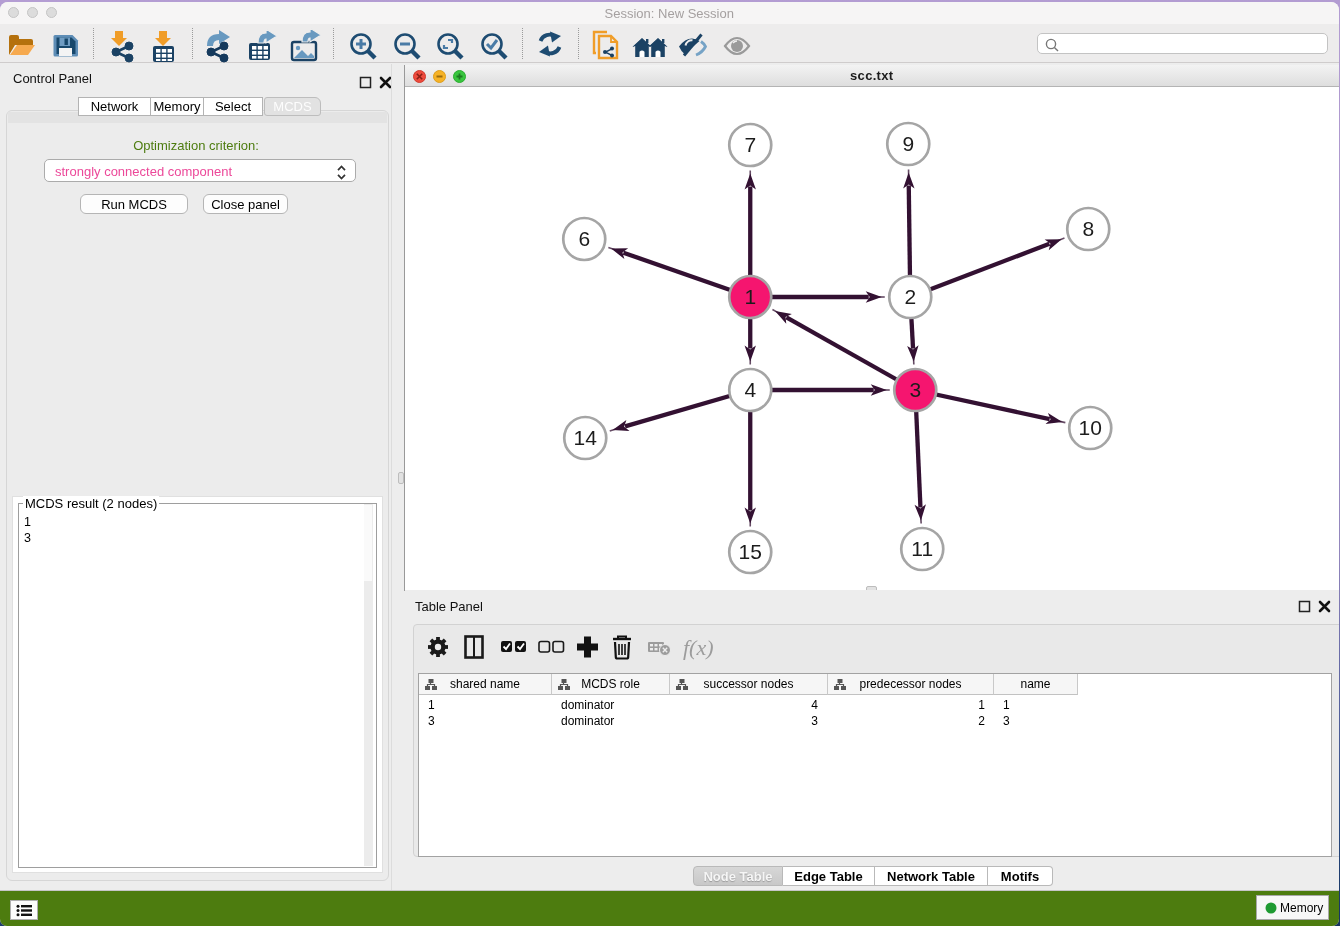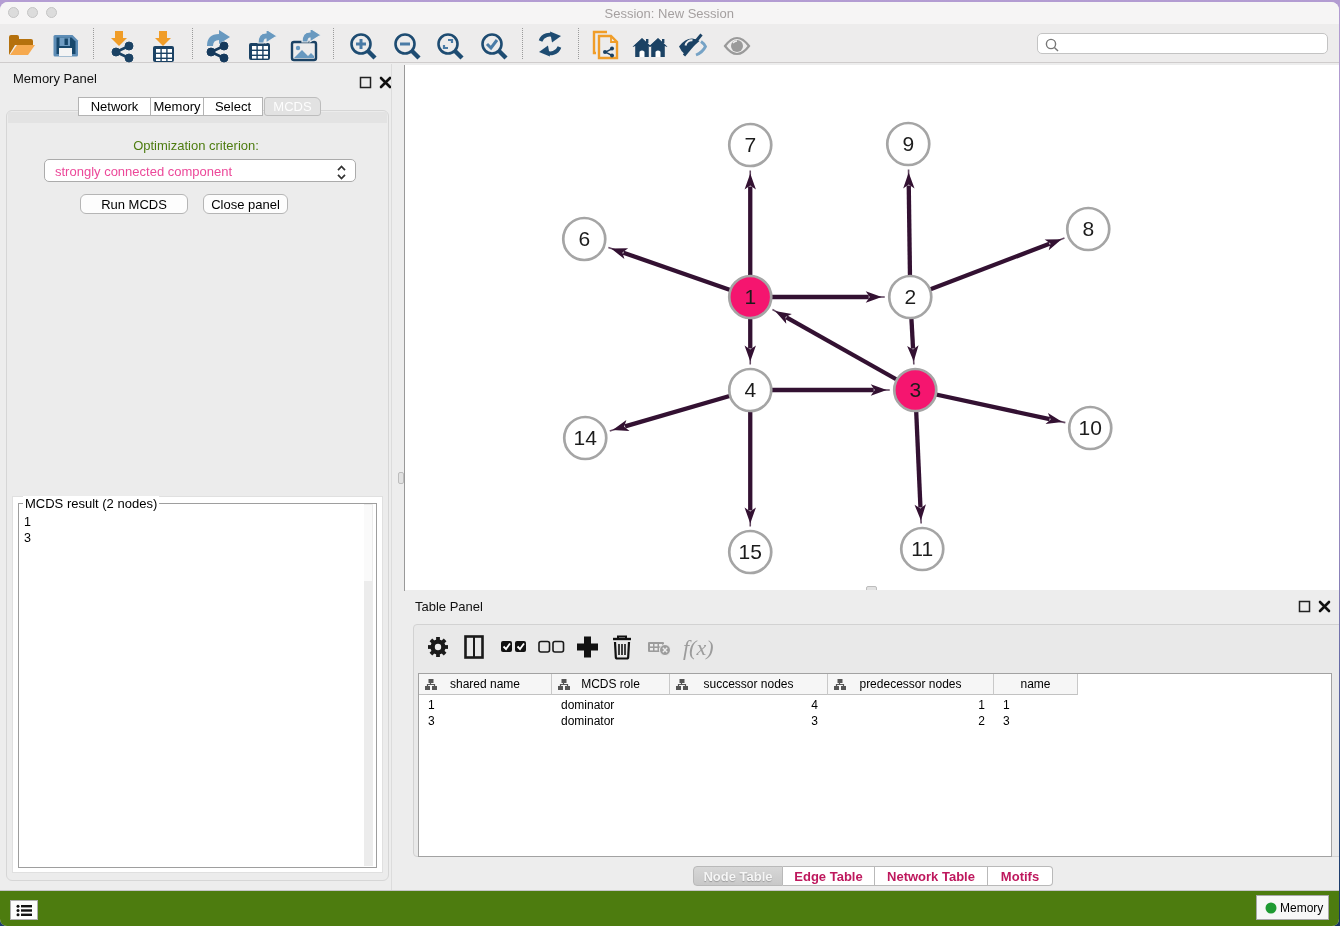--- a/index.html
+++ b/index.html
@@ -54,21 +54,21 @@
 .mac { position:absolute; top:4.5px; width:13px; height:13px; border-radius:50%; }
 #nw-canvas { position:absolute; left:0; top:22px; width:933.5px; height:503px; background:#fff; }
 #hhandle { position:absolute; left:866px; top:584px; width:11px; height:7px; background:#e2e2e2; border:1px solid #bdbdbd; border-radius:2px; }
 
 #tp { position:absolute; left:405px; top:588px; width:933.5px; height:300px; background:#ededed; }
 #tp-head { position:absolute; left:10px; top:9px; font-size:13px; color:#111; }
 #tp-pane { position:absolute; left:8px; top:34px; width:1320px; height:233px; background:#e9e9e9; border:1px solid #d2d2d2; border-radius:4px; }
 #tbl-box { position:absolute; left:13px; top:83px; width:914px; height:184px; background:#fff; border:1px solid #a2a2a2; }
 .th { position:absolute; top:0; height:21px; background:#f6f6f6; border-right:1px solid #c9c9c9; border-bottom:1px solid #c2c2c2; font-size:12px; color:#000; text-align:center; line-height:21px; }
 .td { position:absolute; font-size:12px; color:#000; height:16px; line-height:16px; }
-.btab { position:absolute; top:276px; height:20px; background:#fff; border:1px solid #b9b9b9; font-size:13px; font-weight:700; color:#be185d; text-align:center; line-height:19px; }
+.btab { position:absolute; top:276px; height:20px; background:#fff; border:1px solid #b9b9b9; font-size:13px; font-weight:700; color:#000000; text-align:center; line-height:19px; }
 
 #statusbar { position:absolute; left:0; top:888px; width:100%; height:36px; background:#4d7c0f; border-top:1px solid #c6c6c6; }
 #listbtn { position:absolute; left:10px; top:9px; width:28px; height:20px; background:#fdfdfd; border:1px solid #b0b0b0; }
 #membtn { position:absolute; left:1256px; top:4px; width:73px; height:25px; background:#f7f7f7; border:1px solid #a8a8a8; font-size:12px; color:#000; }
 </style></head>
 <body>
 <div id="app">
 
 <div id="titlebar">
   <div class="tl" style="left:8px"></div>
@@ -229,21 +229,21 @@
     </g>
   </svg>
   <div id="searchbox">
     <svg class="abs" style="left:6px;top:3px" width="16" height="16" viewBox="0 0 16 16">
       <circle cx="7" cy="7" r="4.6" fill="none" stroke="#777" stroke-width="1.4"></circle>
       <line x1="10.4" y1="10.4" x2="14" y2="14" stroke="#777" stroke-width="1.4"></line>
     </svg>
   </div>
 </div>
 
-<div id="cp-head">Memory Panel</div>
+<div id="cp-head">Control Panel</div>
 <svg class="abs" style="left:359px;top:74px" width="34" height="13" viewBox="0 0 34 13">
   <rect x="1.5" y="1.5" width="10" height="10" fill="none" stroke="#222" stroke-width="1.5"></rect>
   <path d="M22 2 L31 11 M31 2 L22 11" stroke="#111" stroke-width="2.6" stroke-linecap="round"></path>
 </svg>
 <div class="tab" style="left:78px;width:73px">Network</div>
 <div class="tab" style="left:151px;width:53px;border-left:none">Memory</div>
 <div class="tab" style="left:204px;width:59px;border-left:none">Select</div>
 <div class="tab" style="left:264px;width:57px;background:#e2e2e2;border-color:#bdbdbd;color:#fdfdfd;border-radius:3px 6px 3px 3px">MCDS</div>
 <div id="cp-pane"></div>
 <div id="cp-band"></div>
@@ -262,20 +262,32 @@
   <div class="abs" style="left:11px;top:17px;font-size:12.5px;line-height:16px;color:#000">1<br>3</div>
   <div id="mcds-scroll">
         <div id="mcds-thumb"></div>
       </div>
 </div>
 
 <div id="vdiv"></div>
 <div id="vhandle"></div>
 
 <div id="netwin">
+  <div id="nw-title">
+    <span>scc.txt</span>
+    <div class="mac" style="left:8px;background:#ee4b3d;border:1px solid #cf3a2e"></div>
+    <div class="mac" style="left:28px;background:#f6b226;border:1px solid #dd9e1b"></div>
+    <div class="mac" style="left:48px;background:#39c53e;border:1px solid #2aad30"></div>
+    <svg class="abs" style="left:8px;top:4.5px" width="53" height="13" viewBox="0 0 53 13">
+      <path d="M3.8 3.8 L9.2 9.2 M9.2 3.8 L3.8 9.2" stroke="#8a1f15" stroke-width="1.6"></path>
+      <line x1="23.5" y1="6.5" x2="29.5" y2="6.5" stroke="#9a6c0e" stroke-width="1.8"></line>
+      <line x1="43.5" y1="6.5" x2="49.5" y2="6.5" stroke="#1d7a21" stroke-width="1.8"></line>
+      <line x1="46.5" y1="3.5" x2="46.5" y2="9.5" stroke="#1d7a21" stroke-width="1.8"></line>
+    </svg>
+  </div>
   <svg id="nw-canvas" class="abs" style="left:0;top:22px" width="933" height="503" viewBox="0 0 933 503" font-family="Liberation Sans, sans-serif">
 <line x1="345.0" y1="210.0" x2="345.0" y2="99.5" stroke="#331132" stroke-width="4.3"></line>
 <line x1="345.0" y1="91.5" x2="345.0" y2="83.5" stroke="#331132" stroke-width="1.6" opacity=".75"></line>
 <path d="M345.0 86.5 L350.7 102.5 L345.0 98.5 L339.3 102.5 Z" fill="#331132"></path>
 <line x1="345.0" y1="210.0" x2="218.2" y2="165.7" stroke="#331132" stroke-width="4.3"></line>
 <line x1="210.6" y1="163.0" x2="203.1" y2="160.4" stroke="#331132" stroke-width="1.6" opacity=".75"></line>
 <path d="M205.9 161.4 L222.9 161.3 L217.2 165.4 L219.1 172.1 Z" fill="#331132"></path>
 <line x1="345.0" y1="210.0" x2="463.5" y2="210.0" stroke="#331132" stroke-width="4.3"></line>
 <line x1="471.5" y1="210.0" x2="479.5" y2="210.0" stroke="#331132" stroke-width="1.6" opacity=".75"></line>
 <path d="M476.5 210.0 L460.5 215.7 L464.5 210.0 L460.5 204.3 Z" fill="#331132"></path>

